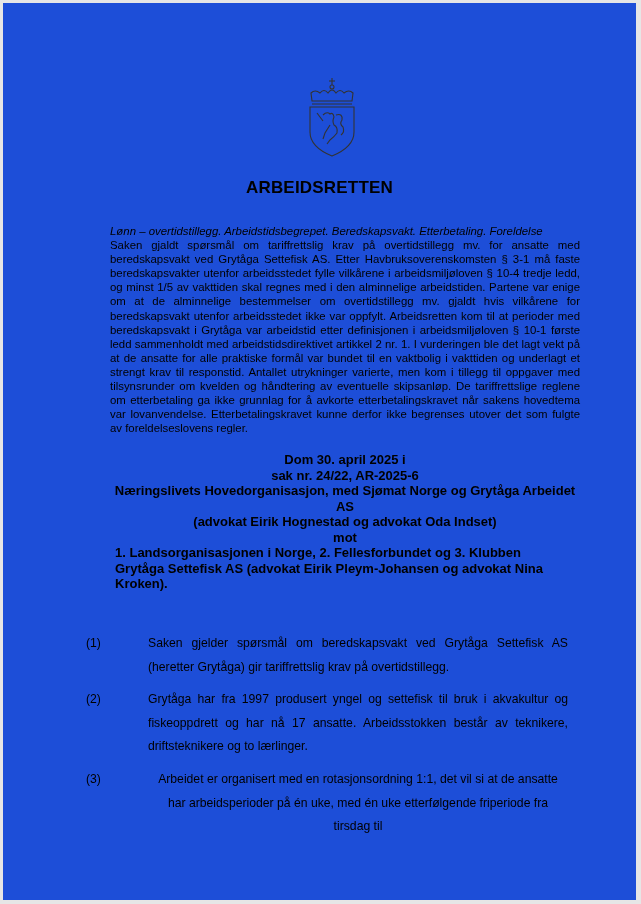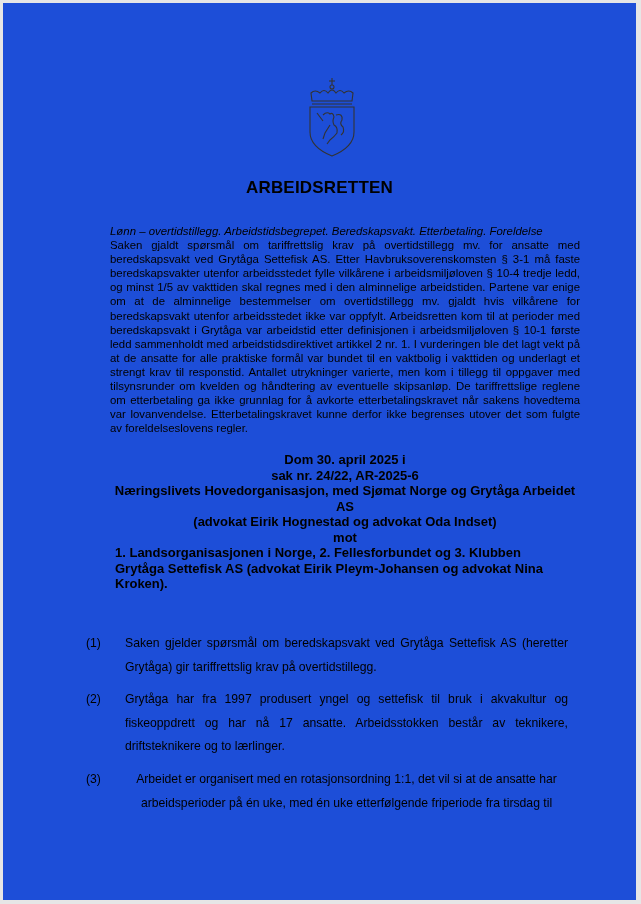--- a/index.html
+++ b/index.html
@@ -23,21 +23,21 @@
       position: absolute; left: 107px; top: 437px; width: 470px;
       font-size: 13px; line-height: 15.5px; font-weight: bold; text-align: center; margin-top: 12px;
     }
     .header-block .left { text-align: left; padding-left: 5px; }
     .judges {
       position: absolute; left: 83px; top: 575px; width: 490px;
       font-size: 11.4px; line-height: 23px; font-style: italic;
     }
     .para { position: absolute; left: 83px; width: 482px; font-size: 12.2px; line-height: 23.5px; }
     .para .num { position: absolute; left: 0; top: 0; }
-    .para .txt { margin-left: 39px; text-align: justify; }
+    .para .txt { margin-left: 62px; text-align: justify; }
     .p1 { top: 629px; }
     .p2 { top: 685px; }
     .p3 { top: 765px; }
   </style>
 </head>
 <body>
 
 <div class="page">
 
   <svg class="crest" viewBox="0 0 58 80">

